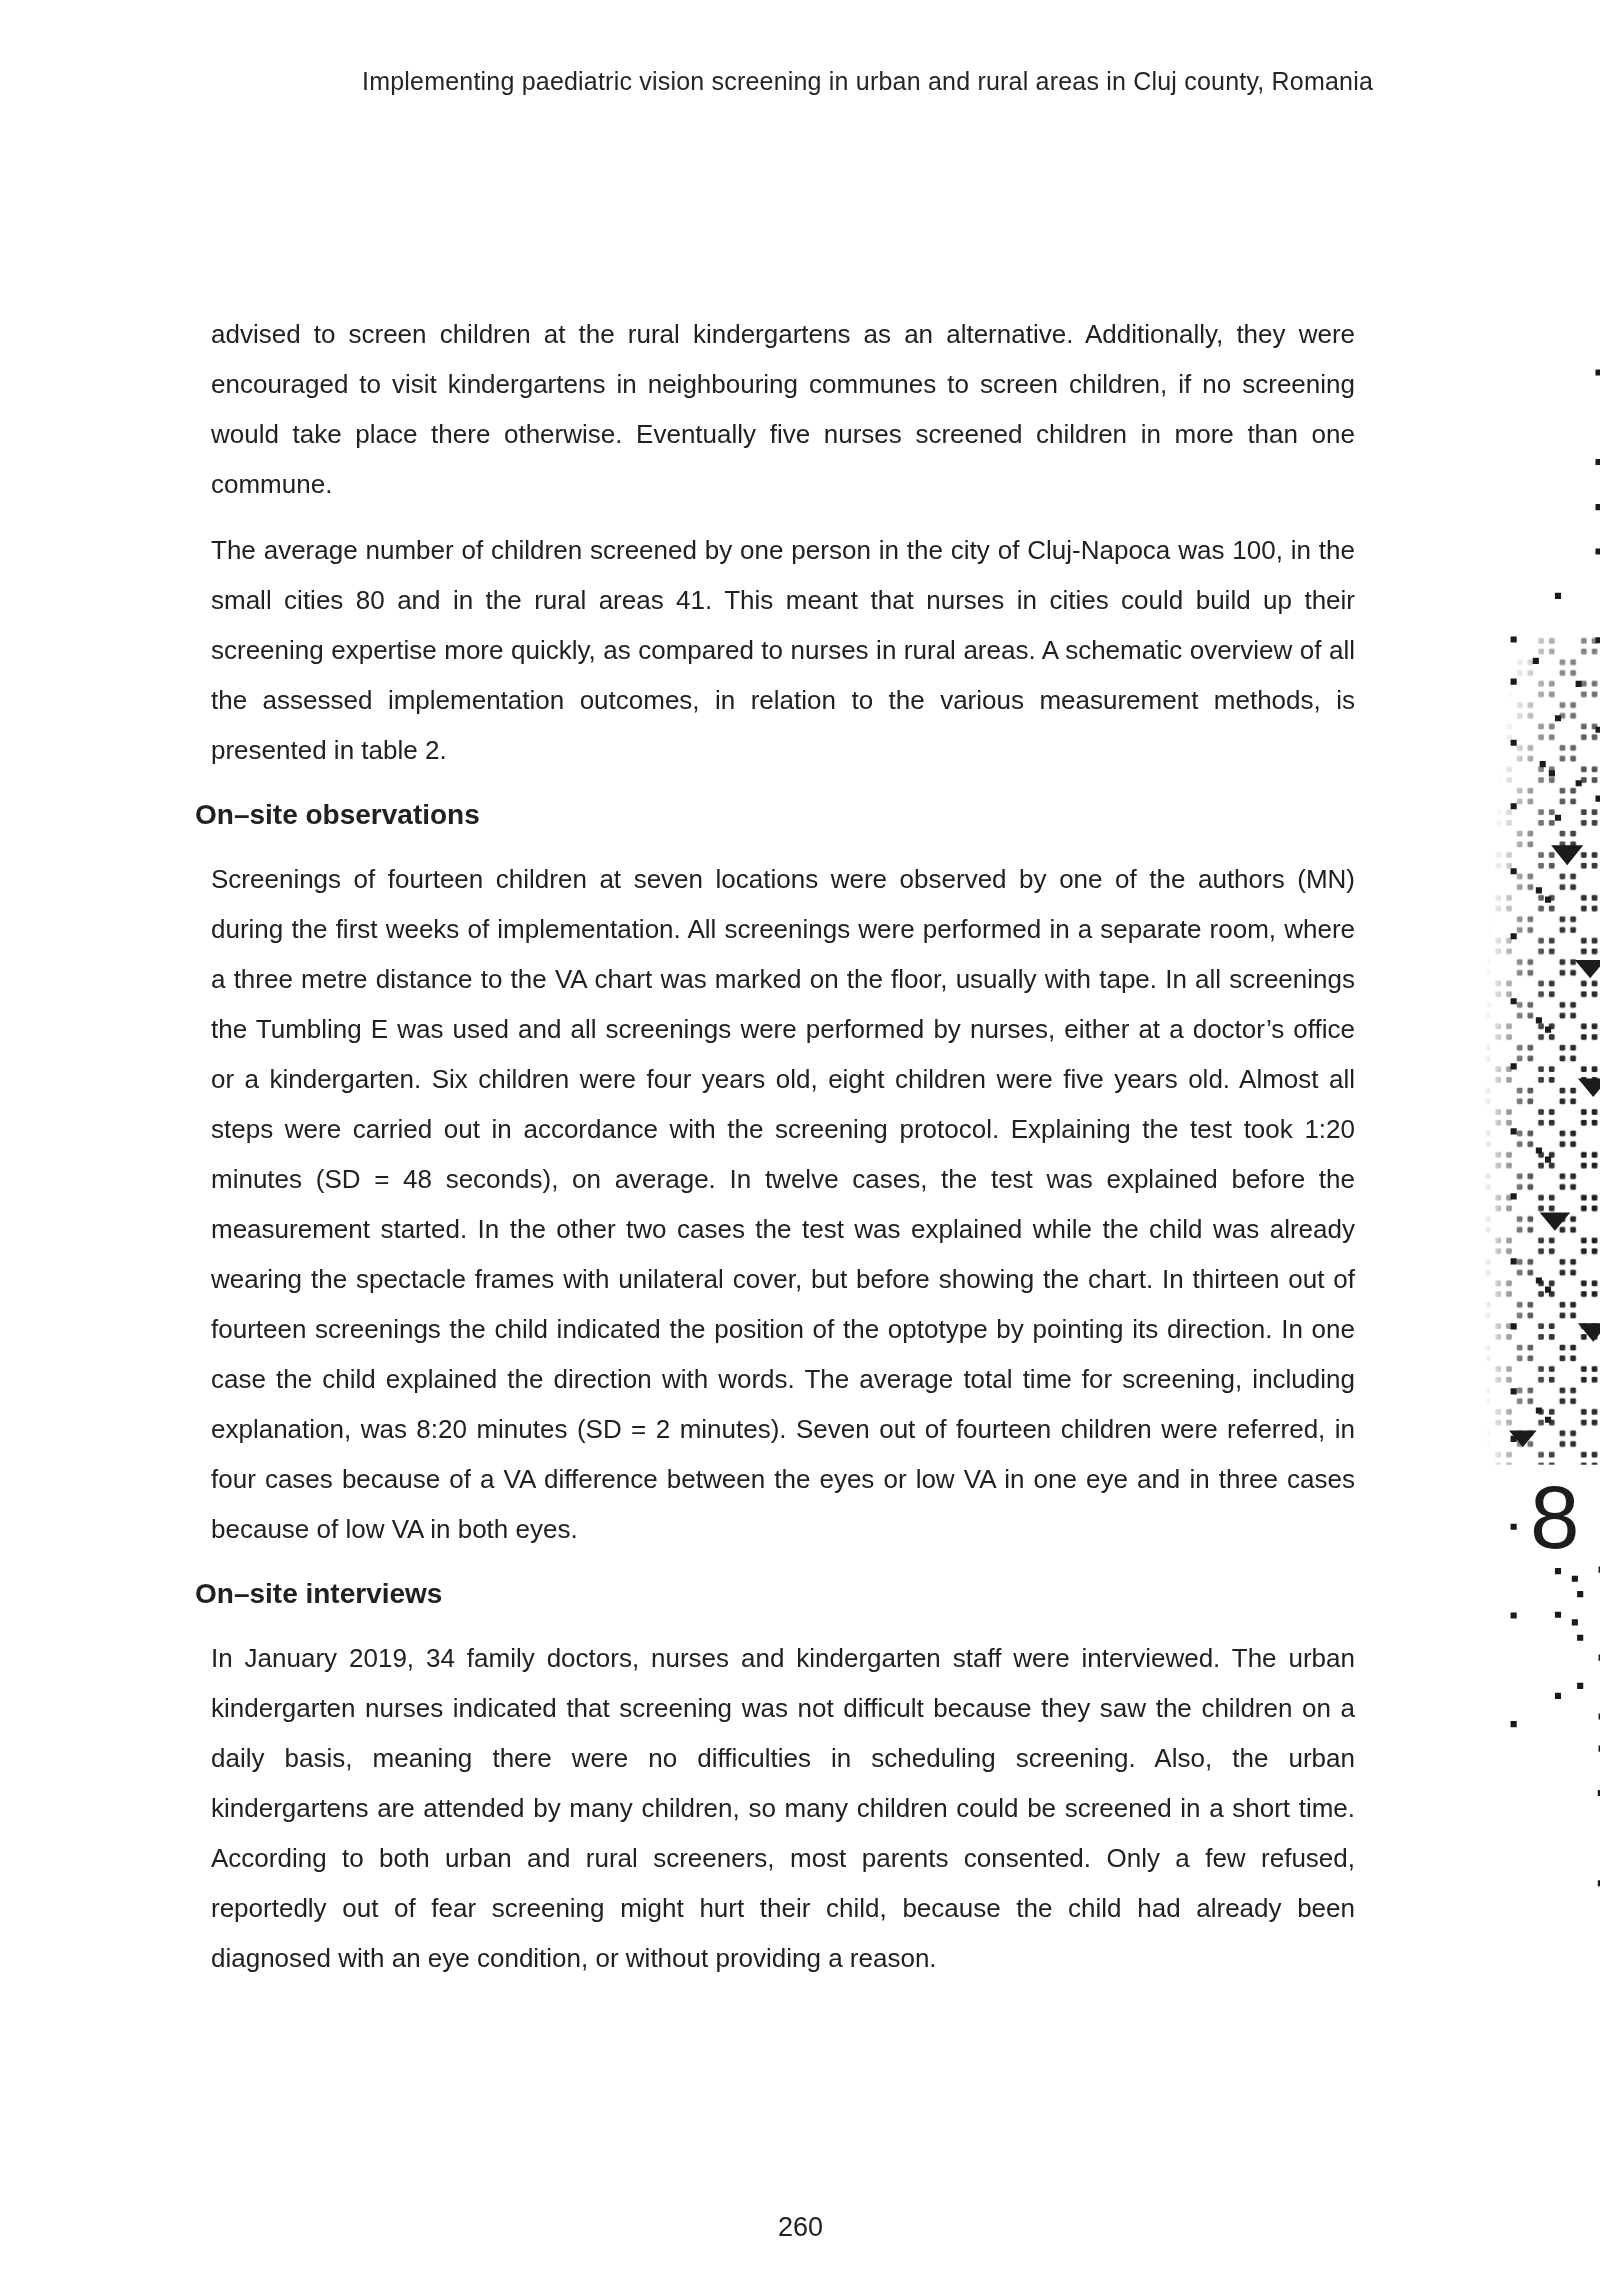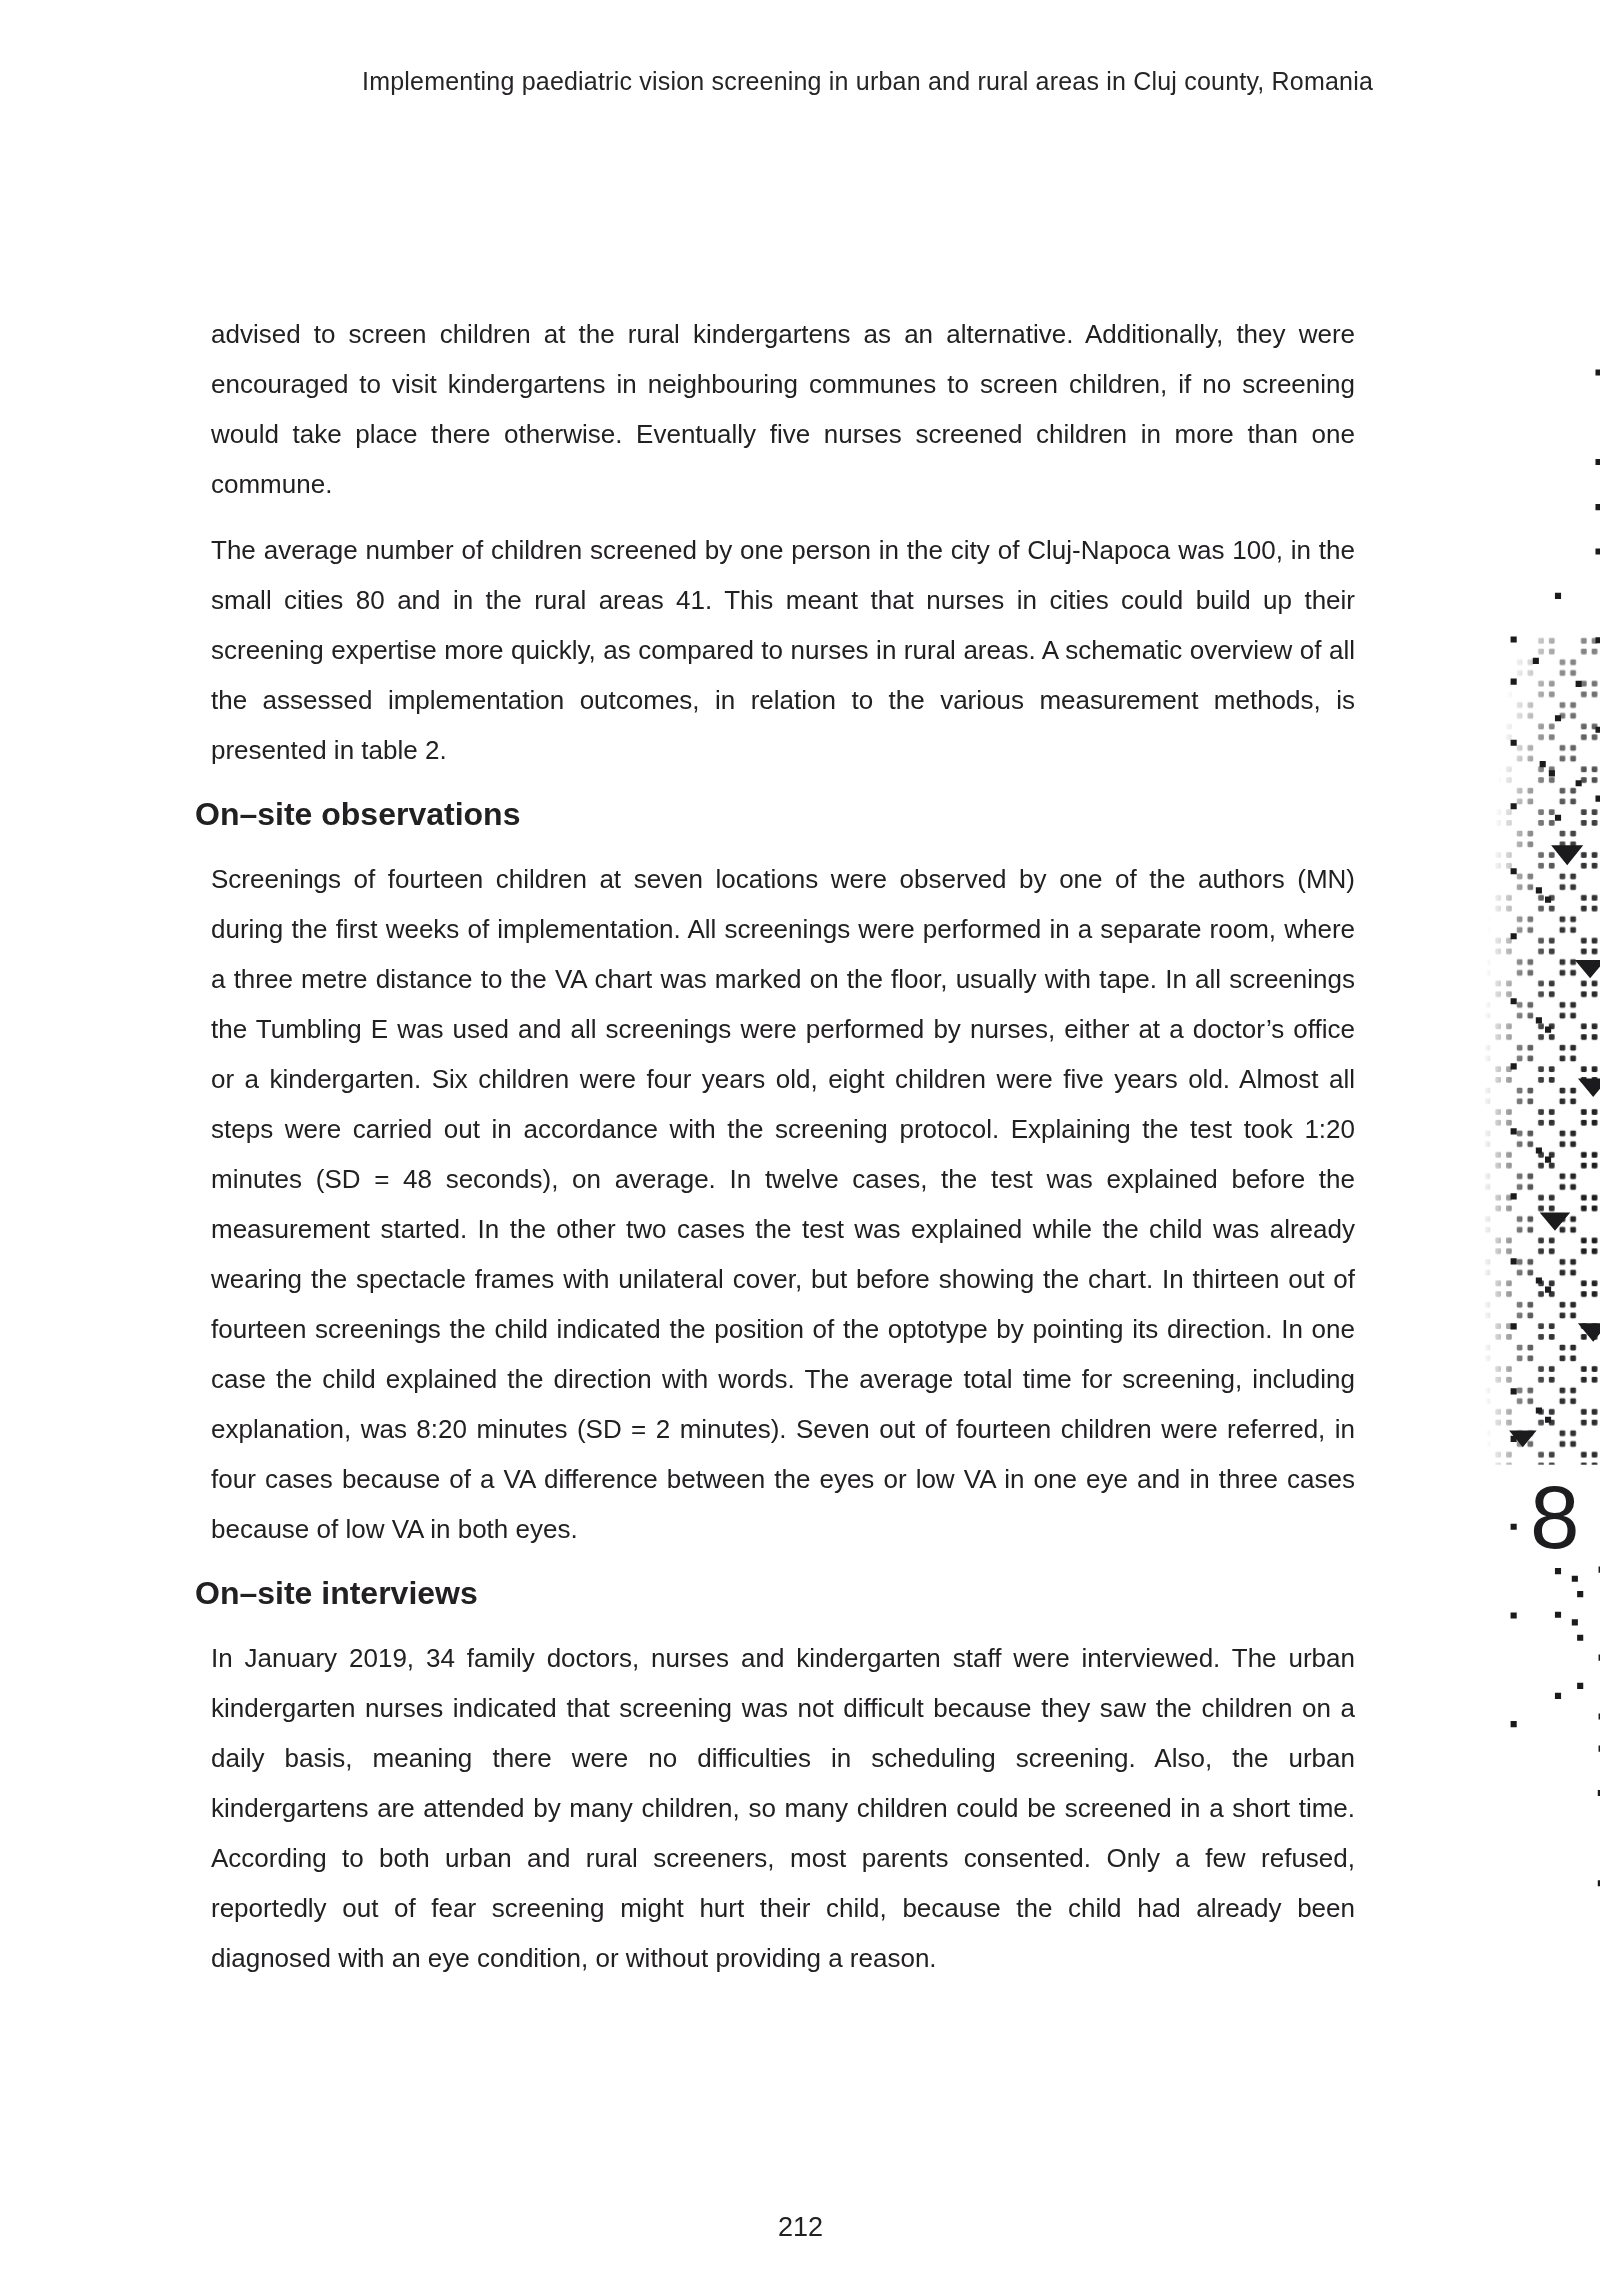--- a/index.html
+++ b/index.html
@@ -35,21 +35,21 @@
     width: 1176px;
     font-size: 26px;
     line-height: 50px;
     text-align: justify;
     color: #232023;
   }
   .body-column p {
     margin: 16px;
   }
   .section-heading {
-    font-size: 32px;
+    font-size: 28px;
     font-weight: 700;
     line-height: 47px;
     margin: 9.2px 0 0 0;
     letter-spacing: 0;
     text-align: left;
     color: #232023;
   }
   .chapter-number {
     position: absolute;
     left: 1530px;
@@ -138,16 +138,16 @@
     <p>advised to screen children at the rural kindergartens as an alternative. Additionally, they were encouraged to visit kindergartens in neighbouring communes to screen children, if no screening would take place there otherwise. Eventually five nurses screened children in more than one commune.</p>
     <p>The average number of children screened by one person in the city of Cluj-Napoca was 100, in the small cities 80 and in the rural areas 41. This meant that nurses in cities could build up their screening expertise more quickly, as compared to nurses in rural areas. A schematic overview of all the assessed implementation outcomes, in relation to the various measurement methods, is presented in table 2.</p>
 
     <h2 class="section-heading">On–site observations</h2>
     <p>Screenings of fourteen children at seven locations were observed by one of the authors (MN) during the first weeks of implementation. All screenings were performed in a separate room, where a three metre distance to the VA chart was marked on the floor, usually with tape. In all screenings the Tumbling E was used and all screenings were performed by nurses, either at a doctor’s office or a kindergarten. Six children were four years old, eight children were five years old. Almost all steps were carried out in accordance with the screening protocol. Explaining the test took 1:20 minutes (SD = 48 seconds), on average. In twelve cases, the test was explained before the measurement started. In the other two cases the test was explained while the child was already wearing the spectacle frames with unilateral cover, but before showing the chart. In thirteen out of fourteen screenings the child indicated the position of the optotype by pointing its direction. In one case the child explained the direction with words. The average total time for screening, including explanation, was 8:20 minutes (SD = 2 minutes). Seven out of fourteen children were referred, in four cases because of a VA difference between the eyes or low VA in one eye and in three cases because of low VA in both eyes.</p>
 
     <h2 class="section-heading">On–site interviews</h2>
     <p>In January 2019, 34 family doctors, nurses and kindergarten staff were interviewed. The urban kindergarten nurses indicated that screening was not difficult because they saw the children on a daily basis, meaning there were no difficulties in scheduling screening. Also, the urban kindergartens are attended by many children, so many children could be screened in a short time. According to both urban and rural screeners, most parents consented. Only a few refused, reportedly out of fear screening might hurt their child, because the child had already been diagnosed with an eye condition, or without providing a reason.</p>
   </main>
 
-  <div class="page-number">212</div>
+  <div class="page-number">260</div>
 
 </div>
 
 
 </body></html>

